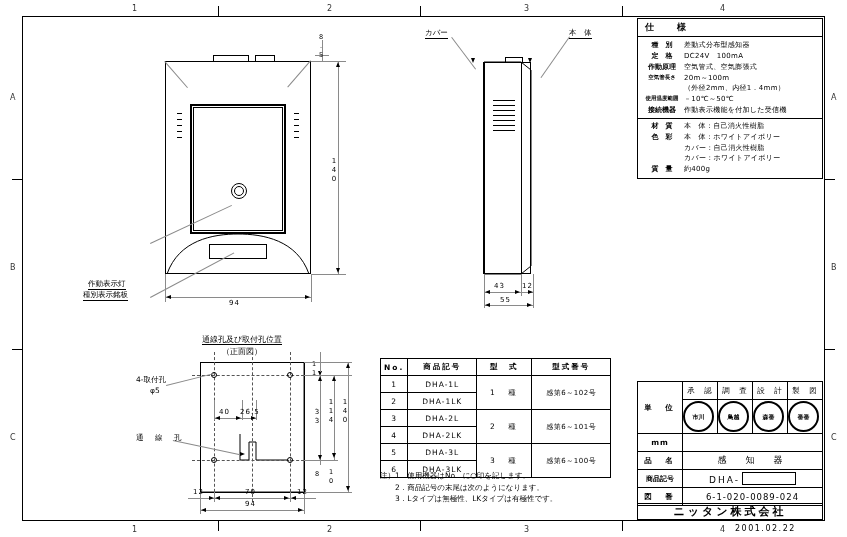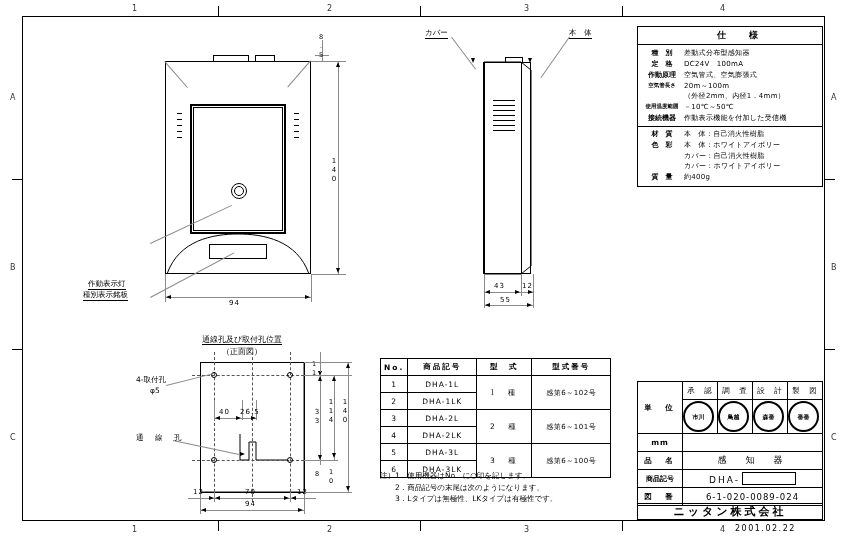--- a/index.html
+++ b/index.html
@@ -34,22 +34,22 @@
   
   .ar{position:absolute;width:0;height:0;}
   .ar.l{border-top:2.5px solid transparent;border-bottom:2.5px solid transparent;border-right:5px solid #000;}
   .ar.r{border-top:2.5px solid transparent;border-bottom:2.5px solid transparent;border-left:5px solid #000;}
   .ar.u{border-left:2.5px solid transparent;border-right:2.5px solid transparent;border-bottom:5px solid #000;}
   .ar.d{border-left:2.5px solid transparent;border-right:2.5px solid transparent;border-top:5px solid #000;}
 
   
   table{border-collapse:collapse;}
   .spec{position:absolute;left:637px;top:18px;width:186px;}
-  .spec .ttl{border:1px solid #000;border-bottom:none;text-align:center;
-             font-size:9px;letter-spacing:7px;padding:2px 0 2px 22px;font-weight:bold;margin-top:8px;}
+  .spec .ttl{border:1px solid #000;border-bottom:none;
+             font-size:9px;letter-spacing:7px;padding:2px 0 2px 7px;font-weight:bold;}
   .specbody{border:1px solid #000;border-top:1px solid #000;}
   .specrow{display:flex;font-size:7px;line-height:1.55;}
   .speck{width:46px;flex:none;display:flex;justify-content:space-around;
          padding-left:5px;padding-right:3px;box-sizing:border-box;font-weight:bold;}
   .specv{flex:1;letter-spacing:.3px;}
   .sep{border-top:1px solid #000;margin:2px 0;}
 
   .parts{position:absolute;left:380px;top:358px;font-size:7.5px;}
   .parts td,.parts th{border:1px solid #000;text-align:center;padding:1px 3px;
                       font-weight:normal;letter-spacing:1px;height:14px;}
@@ -388,21 +388,21 @@
         <th style="width:20px;">No.</th>
         <th style="width:62px;">商品記号</th>
         <th style="width:48px;">型　式</th>
         <th style="width:72px;">型式番号</th>
       </tr>
     </thead>
     <tbody id="parts-rows">
         <tr>
           <td>1</td>
           <td>DHA-1L</td>
-          <td rowspan="2" style="letter-spacing: 3px; font-family: Liberation Serif, serif;">1　種</td>
+          <td rowspan="2" style="letter-spacing: 3px;">1　種</td>
           <td rowspan="2" style="letter-spacing: 0.5px; font-size: 7px;">感第6～102号</td>
         </tr>
         <tr>
           <td>2</td>
           <td>DHA-1LK</td>
         </tr>
         <tr>
           <td>3</td>
           <td>DHA-2L</td>
           <td rowspan="2" style="letter-spacing: 3px;">2　種</td>

